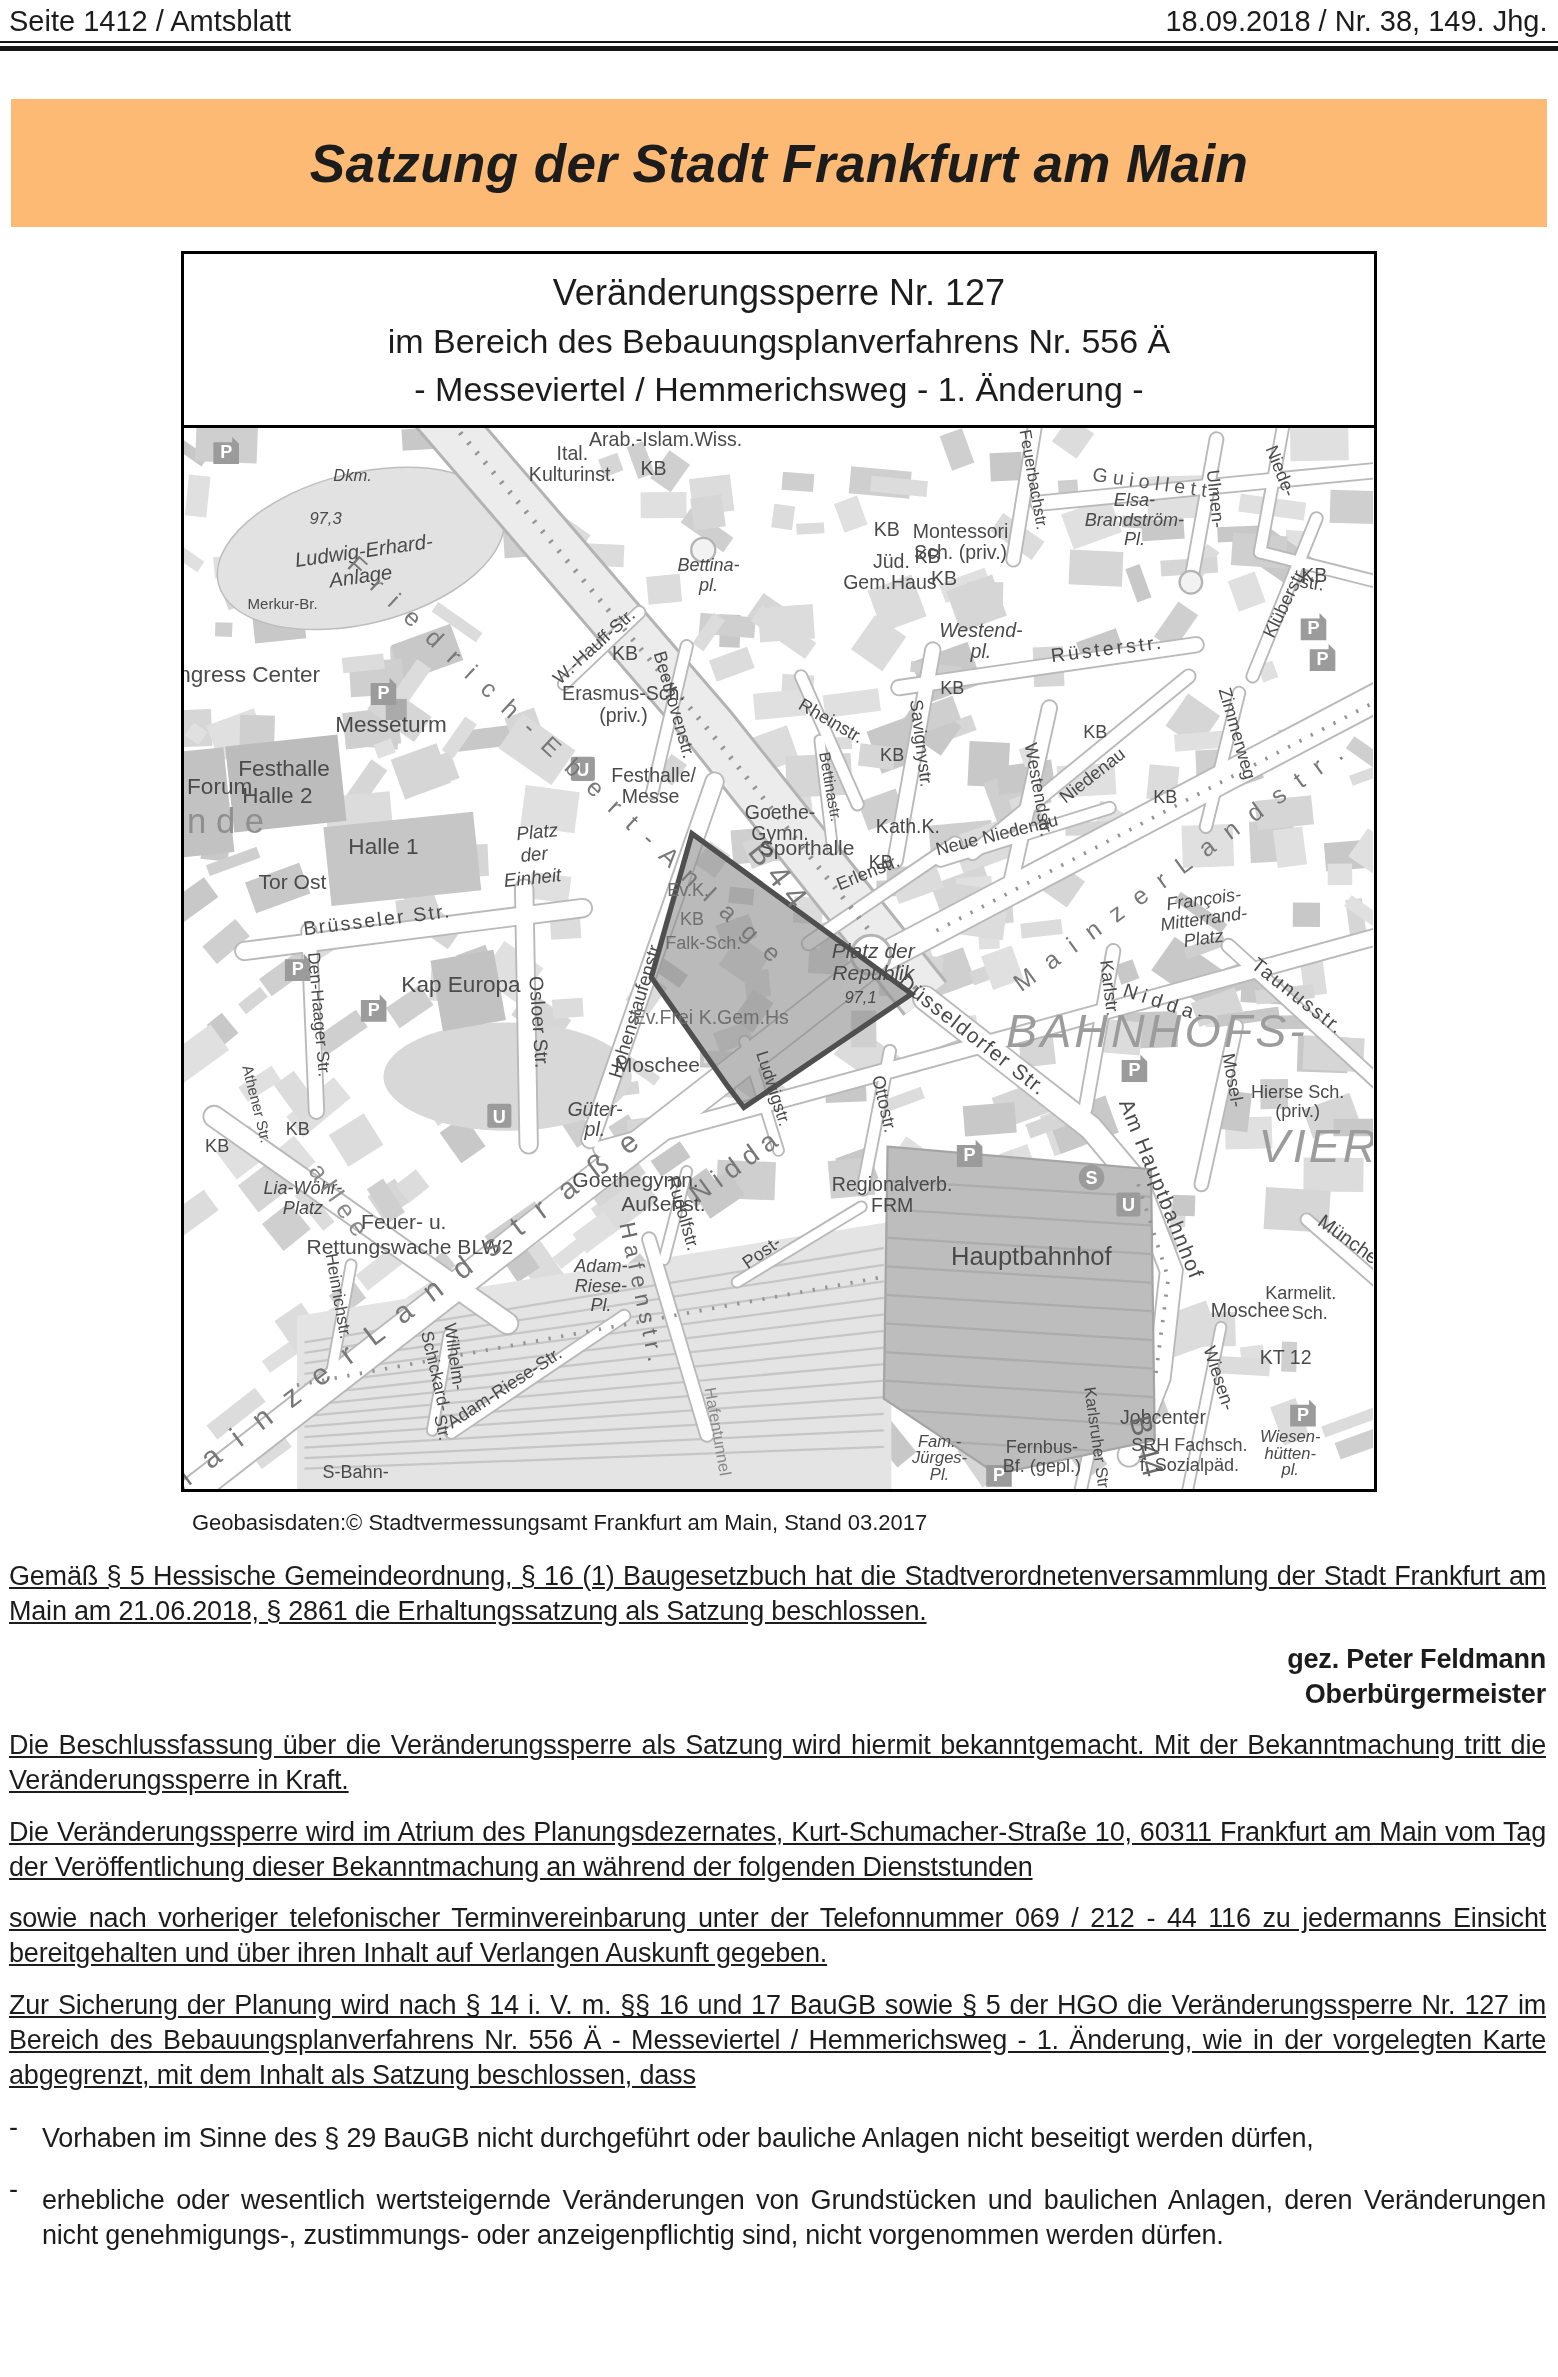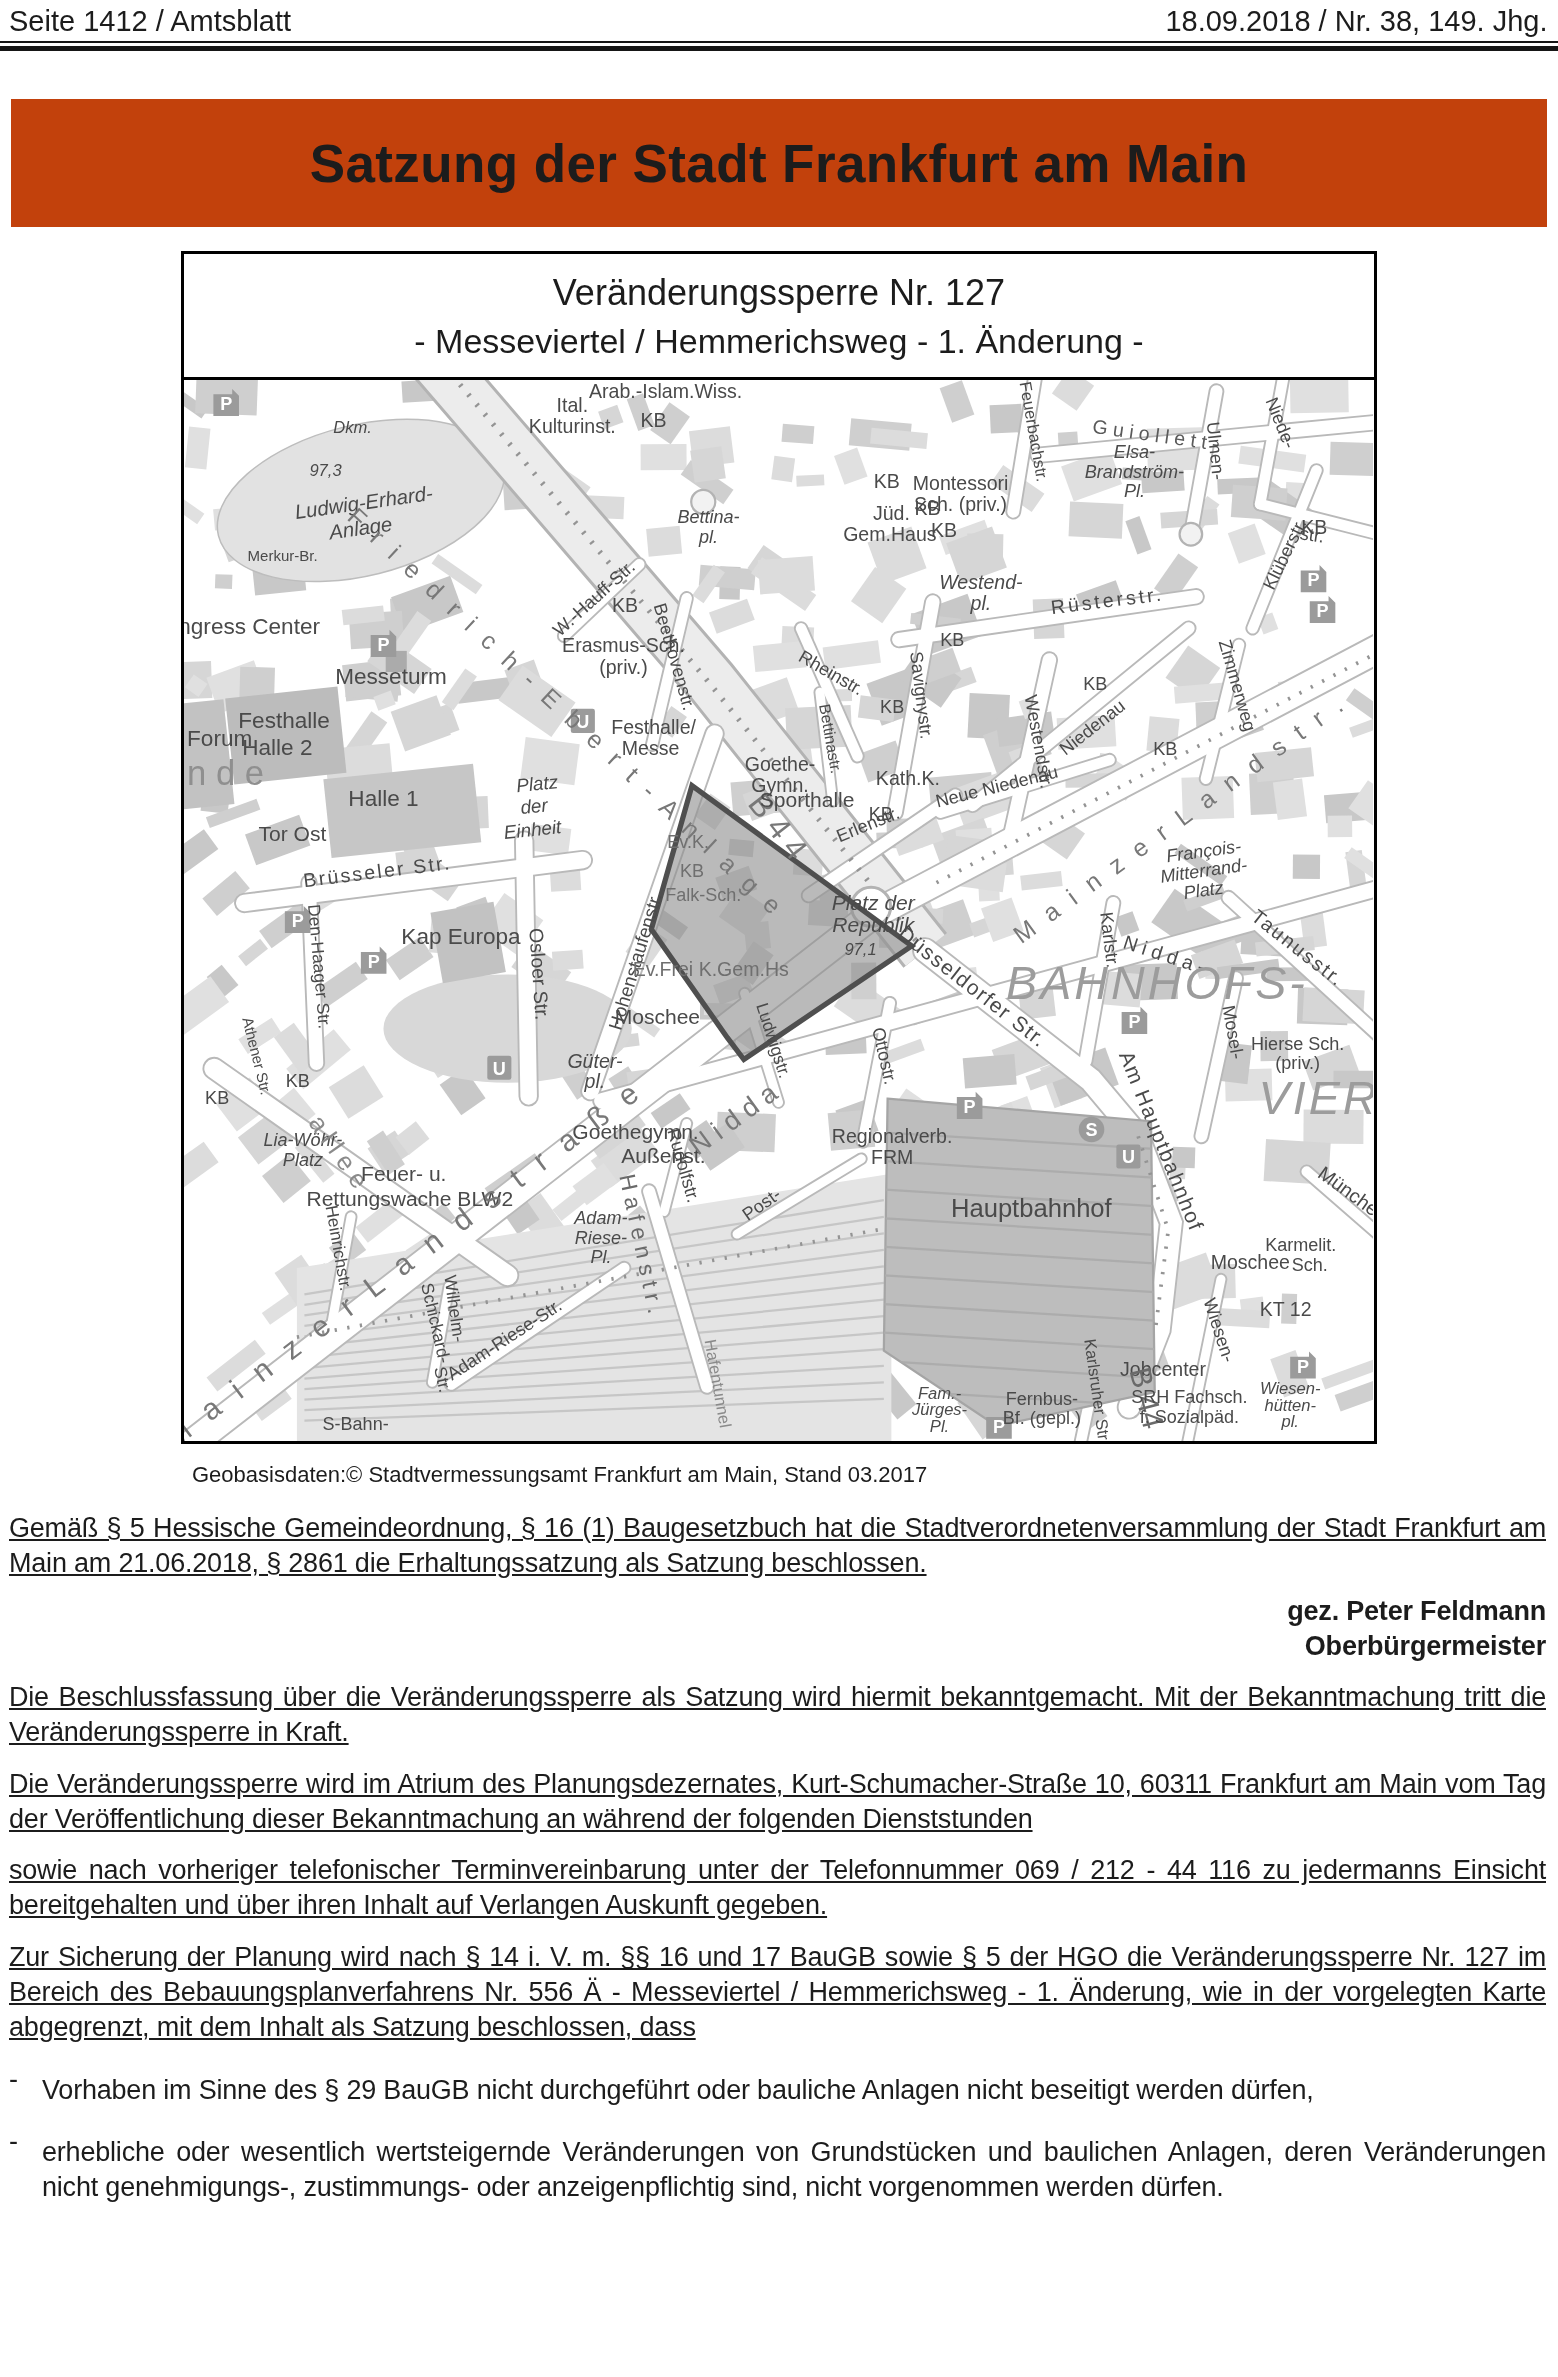--- a/index.html
+++ b/index.html
@@ -4,22 +4,22 @@
 <style>
   html,body{margin:0;padding:0;background:#fff;}
   .page{position:relative;width:1558px;height:2377px;background:#fff;overflow:hidden;
         font-family:"Liberation Sans","DejaVu Sans",sans-serif;color:#1c1c1c;}
   
   .hdr{display:flex;justify-content:space-between;align-items:center;
        padding:4.5px 10.5px 1.5px 9px;font-size:29px;line-height:33px;}
   .hr1{height:2.3px;background:#161616;margin-top:1.5px;}
   .hr2{height:5.3px;background:#161616;margin-top:3px;}
   
-  .banner{margin:48px 11.3px 0 11.3px;height:128px;background:#c2410c;
-          display:flex;align-items:center;justify-content:center;}
+  .banner{margin:48px 11.3px 0 11.3px;height:128px;background:#fdba74;
+          display:flex;align-items:center;justify-content:center;font-style:italic;}
   .banner .t{font-size:53px;font-weight:bold;letter-spacing:0.4px;}
   
   .map-box{width:1196px;margin:24px auto 0 auto;border:3.8px solid #000;box-sizing:border-box;background:#fff;}
   .map-title{text-align:center;padding:15px 0 12px 0;line-height:48px;}
   .map-title .l1{font-size:36px;}
   .map-title .l2,.map-title .l3{font-size:34px;}
   .map-sep{border-top:3px solid #000;}
   svg{display:block;font-family:"Liberation Sans","DejaVu Sans",sans-serif;}
   .caption{margin:18px 0 0 192px;font-size:22px;}
   
@@ -44,20 +44,21 @@
   <div class="hr1"></div>
   <div class="hr2"></div>
 
   <div class="banner">
     <div class="t">Satzung der Stadt Frankfurt am Main</div>
   </div>
 
   <div class="map-box">
     <div class="map-title">
       <div class="l1">Veränderungssperre Nr. 127</div>
+      <div class="l2">im Bereich des Bebauungsplanverfahrens Nr. 556 Ä</div>
       <div class="l3">- Messeviertel / Hemmerichsweg - 1. Änderung -</div>
     </div>
     <div class="map-sep"></div>
     <svg id="mapsvg" width="1189" height="1061" viewBox="0 0 1580 1410">
         <rect x="0" y="0" width="1580" height="1410" fill="#ffffff"></rect>
         <rect x="-27.980219960212708" y="-29.703113675117493" width="55.960439920425415" height="59.406227350234985" fill="#c8c8c8" transform="translate(943.348567597568,421.96335196495056) rotate(-20)"></rect>
         <rect x="-43.90805968642235" y="-11.821578025817871" width="87.8161193728447" height="23.643156051635742" fill="#e0e0e0" transform="translate(1446.2160205841064,105.12916088104248) rotate(7.884161949157715)"></rect>
         <rect x="-11.519772369414568" y="-22.494737848639488" width="23.039544738829136" height="44.989475697278976" fill="#cfcfcf" transform="translate(606.8218559026718,42.65747666358948) rotate(-20)"></rect>
         <rect x="-26.35854983329773" y="-11.689669370651245" width="52.71709966659546" height="23.37933874130249" fill="#e0e0e0" transform="translate(100.66646814346313,871.547329723835) rotate(-32.86144804954529)"></rect>
         <rect x="-9.952192395925522" y="-23.479230854660273" width="19.904384791851044" height="46.958461709320545" fill="#c8c8c8" transform="translate(1268.317534327507,206.34530067443848) rotate(-20)"></rect>

